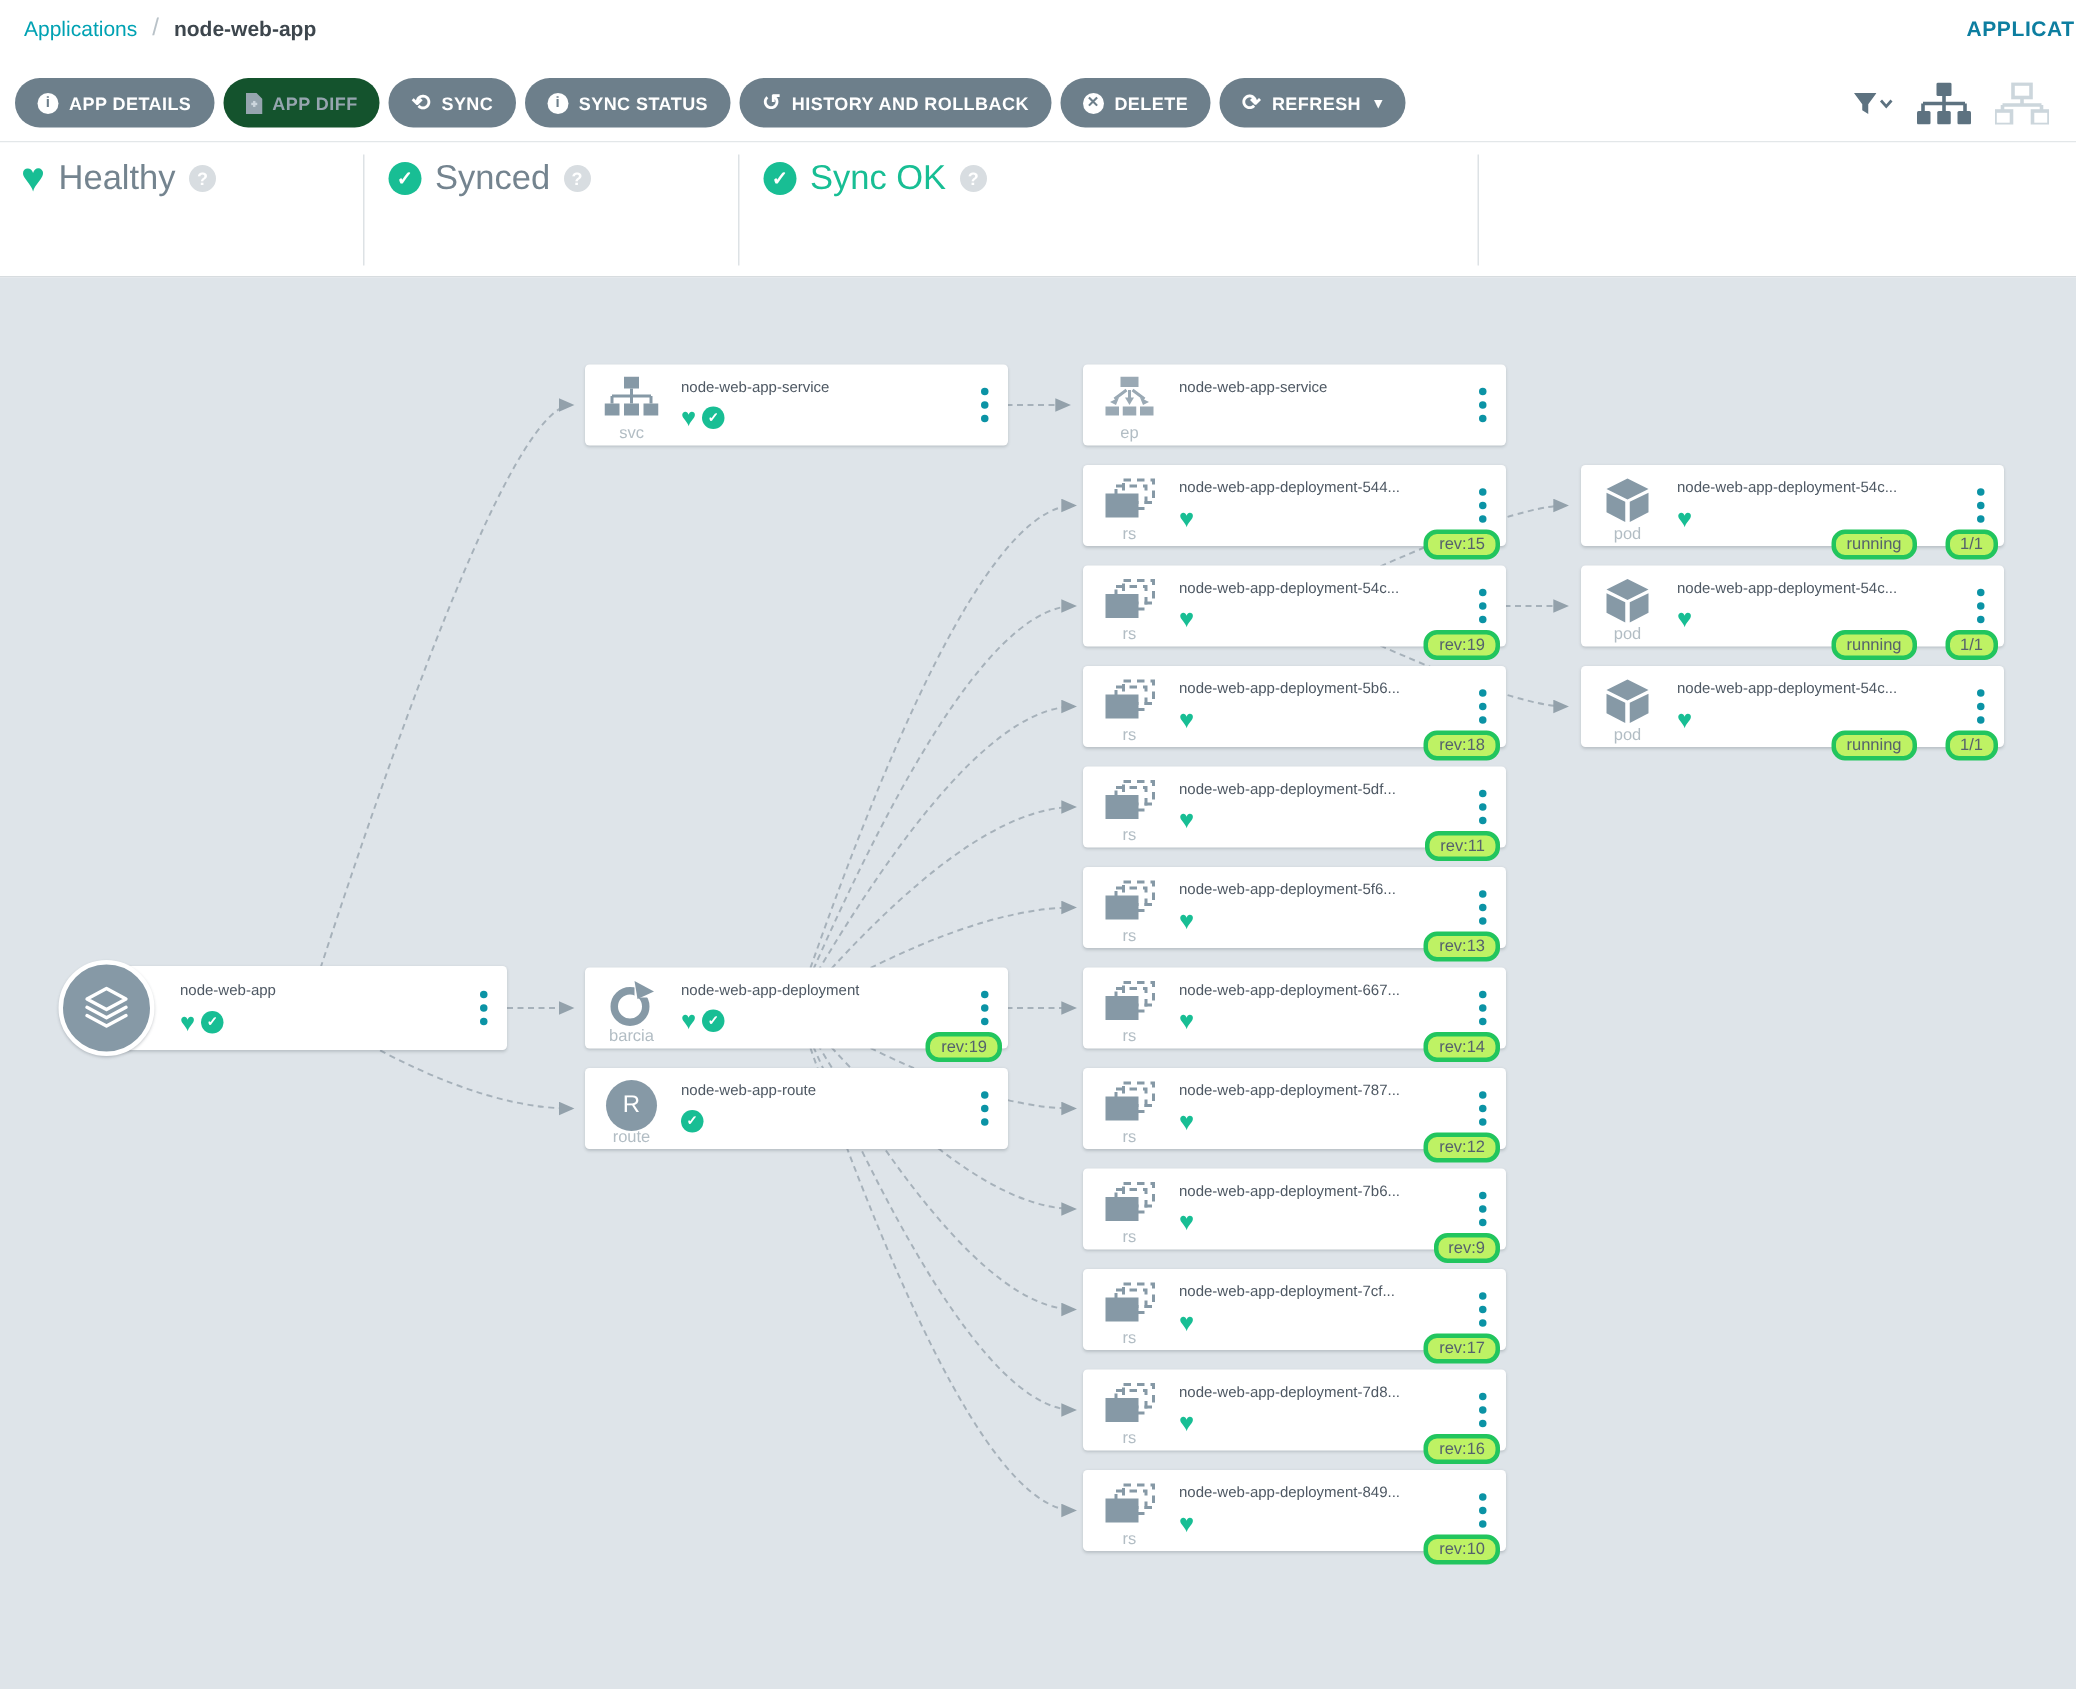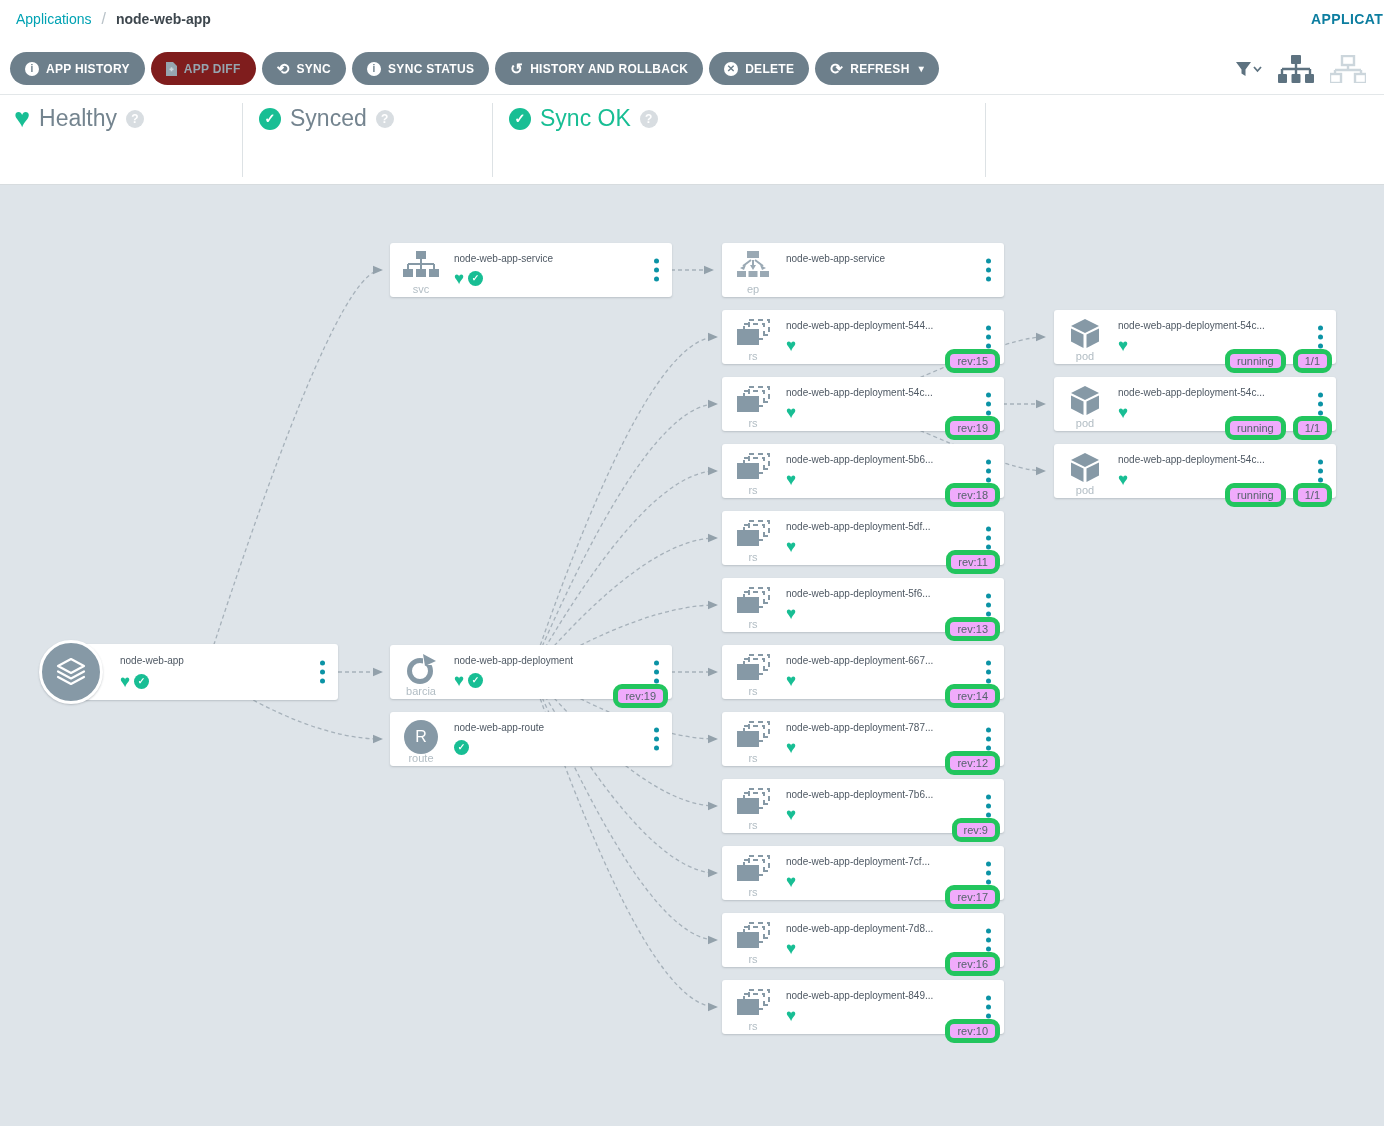--- a/index.html
+++ b/index.html
@@ -12,21 +12,21 @@
   .crumb-root { color:#00a2b3; cursor:pointer; }
   .crumb-sep { color:#b9c2c8; font-size:16px; }
   .crumb-cur { color:#3d464d; font-weight:bold; }
   .nav-right { position:absolute; left:1311px; top:11px; color:#0d7ea0; font-weight:bold; font-size:14px; letter-spacing:.4px; white-space:nowrap; }
 
   
   .toolbar { position:absolute; left:0; top:41px; width:100%; height:54px; background:#fff; border-bottom:1px solid #e3e7e9; }
   .btn-row { position:absolute; left:10px; top:11px; display:flex; gap:6px; }
   .tbtn { height:33px; border:none; border-radius:17px; background:#6d7f8b; color:#fff; font-family:"Liberation Sans",sans-serif;
           font-size:12px; font-weight:bold; letter-spacing:.3px; padding:0 15px; display:flex; align-items:center; gap:7px; cursor:pointer; white-space:nowrap; }
-  .tbtn.disabled { background:#7f1d1d; color:#96a5af; cursor:default;justify-content:flex-end; }
+  .tbtn.disabled { background:#14532d; color:#96a5af; cursor:default;justify-content:flex-end; }
   .cdot { width:14px; height:14px; border-radius:50%; background:#fff; color:#6d7f8b; font-size:10px; font-weight:bold;
           display:inline-flex; align-items:center; justify-content:center; line-height:1; }
   .glyph { font-size:15px; font-weight:bold; line-height:1; }
   .caret { font-size:10px; margin-left:2px; }
   .view-icons { position:absolute; right:18px; top:14px; display:flex; gap:16px; align-items:center; }
 
   
   .statusbar { position:absolute; left:0; top:95px; width:100%; height:90px; background:#fff; border-bottom:1px solid #d7dcdf; }
   .vsep { position:absolute; top:8px; height:74px; width:1px; background:#dde2e5; }
   .sec { position:absolute; top:10px; }
@@ -48,23 +48,23 @@
   .node { position:absolute; width:282px; height:54px; background:#fff; border-radius:3px; box-shadow:0 1px 2px rgba(80,90,99,.25); }
   .iconcol { position:absolute; left:0; top:0; width:62px; height:100%; display:flex; align-items:flex-start; justify-content:center; padding-top:8px; }
   .kindlab { position:absolute; left:0; bottom:2px; width:62px; text-align:center; font-size:11px; color:#b2bdc4; }
   .ntitle { position:absolute; left:64px; top:10px; font-size:10px; color:#4e5863; white-space:nowrap; overflow:hidden; max-width:194px; }
   .nstat { position:absolute; left:64px; top:26px; display:flex; gap:4px; align-items:center; height:18px; }
   .heart { color:#18be94; font-size:17px; line-height:1; }
   .chk { width:15px; height:15px; border-radius:50%; background:#18be94; color:#fff; font-size:9px; font-weight:bold;
          display:inline-flex; align-items:center; justify-content:center; }
   .menu { position:absolute; right:11px; top:50%; transform:translateY(-50%); display:flex; flex-direction:column; gap:4px; cursor:pointer; padding:2px; }
   .menu i { width:5px; height:5px; border-radius:50%; background:#0b93a5; display:block; }
-  .pill { background:#f0abfc; border:5px solid #22c55e; border-radius:9px; padding:1px 7px; font-size:11px; color:#55626c; white-space:nowrap; }
+  .pill { background:#bef264; border:3px solid #22c55e; border-radius:9px; padding:1px 7px; font-size:11px; color:#55626c; white-space:nowrap; }
   .rev { position:absolute; right:4px; bottom:-9px; }
-  .pbadges { position:absolute; right:4px; bottom:-9px; display:flex; gap:7px; }
+  .pbadges { position:absolute; right:4px; bottom:-9px; display:flex; gap:19px; }
 
   
   .appcard { position:absolute; left:71px; top:459px; width:267px; height:56px; background:#fff; border-radius:3px; box-shadow:0 1px 2px rgba(80,90,99,.25); }
   .appcircle { position:absolute; left:39px; top:455px; width:64px; height:64px; border-radius:50%; background:#8699a6;
                border:3px solid #fff; display:flex; align-items:center; justify-content:center; box-shadow:0 1px 2px rgba(80,90,99,.3); }
   .appcard .ntitle { left:49px; top:11px; }
   .appcard .nstat { left:49px; top:28px; }
 
   .rcircle { width:34px; height:34px; border-radius:50%; background:#8699a6; color:#fff; font-size:16px;
              display:flex; align-items:center; justify-content:center; }
@@ -143,21 +143,21 @@
       <span class="crumb-sep">/</span>
       <span class="crumb-cur">node-web-app</span>
     </div>
     <div class="nav-right">APPLICATIONS</div>
   </div>
 
   <div class="toolbar">
     <div class="btn-row">
       <button class="tbtn">
         <span class="cdot">i</span>
-        <span>APP HISTORY</span>
+        <span>APP DETAILS</span>
       </button>
       <button class="tbtn disabled">
         <svg width="11" height="14" viewBox="0 0 11 14">
           <path d="M0,0 H7 L11,4 V14 H0 Z" fill="#96a5af"></path>
             <rect x="3.5" y="6.5" width="4" height="1.6" fill="#ccd6dd"></rect>
             <rect x="4.7" y="5.3" width="1.6" height="4" fill="#ccd6dd"></rect>
         </svg>
         <span>APP DIFF</span>
       </button>
       <button class="tbtn">

